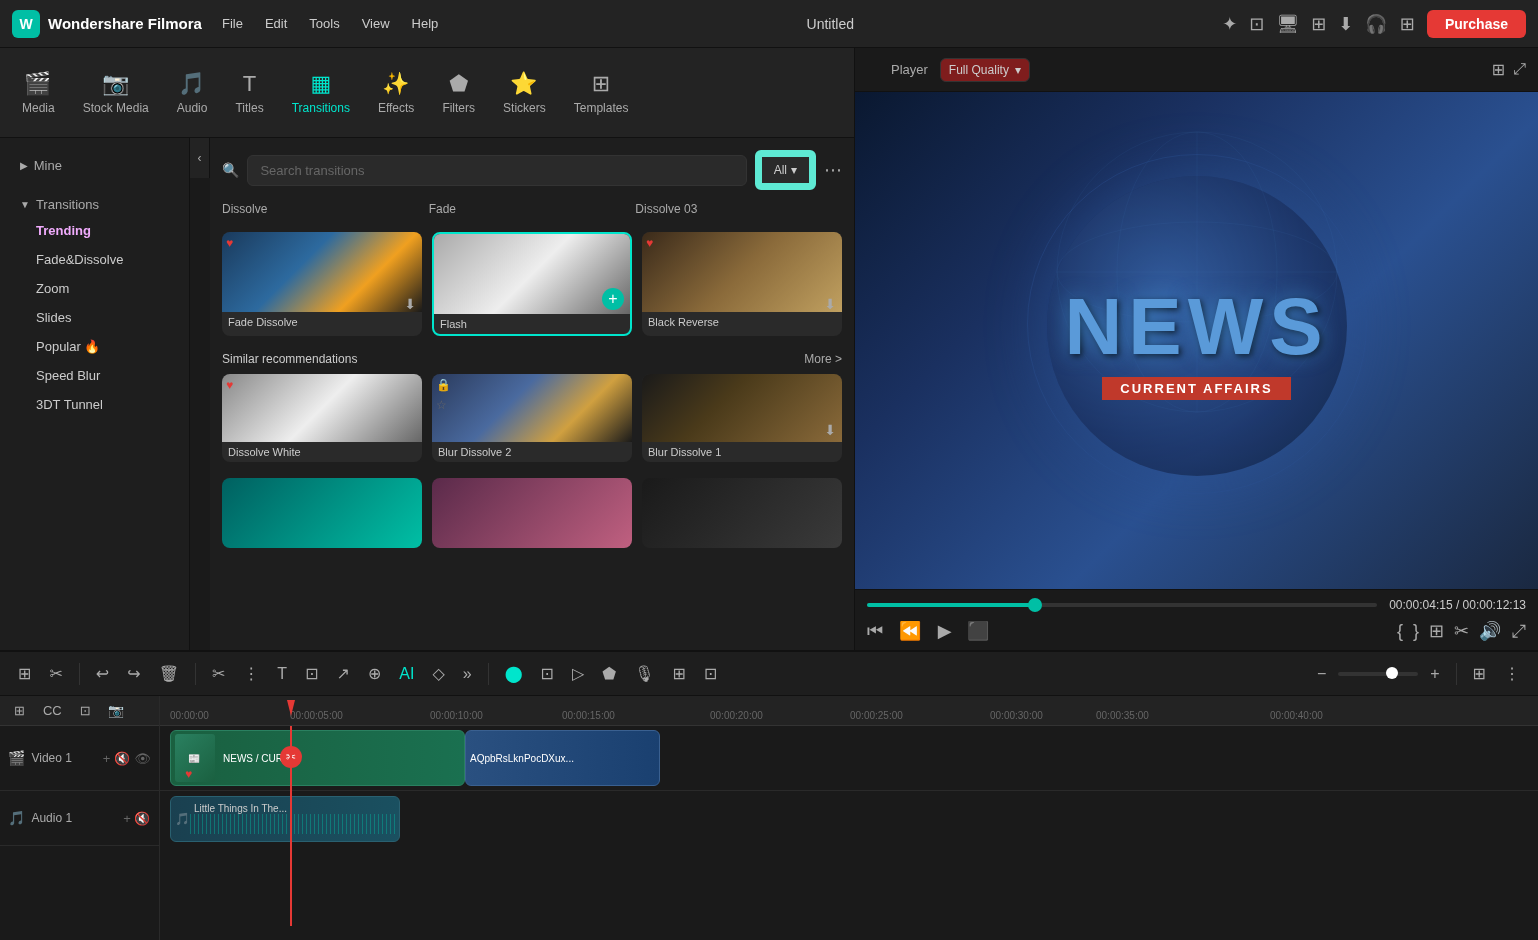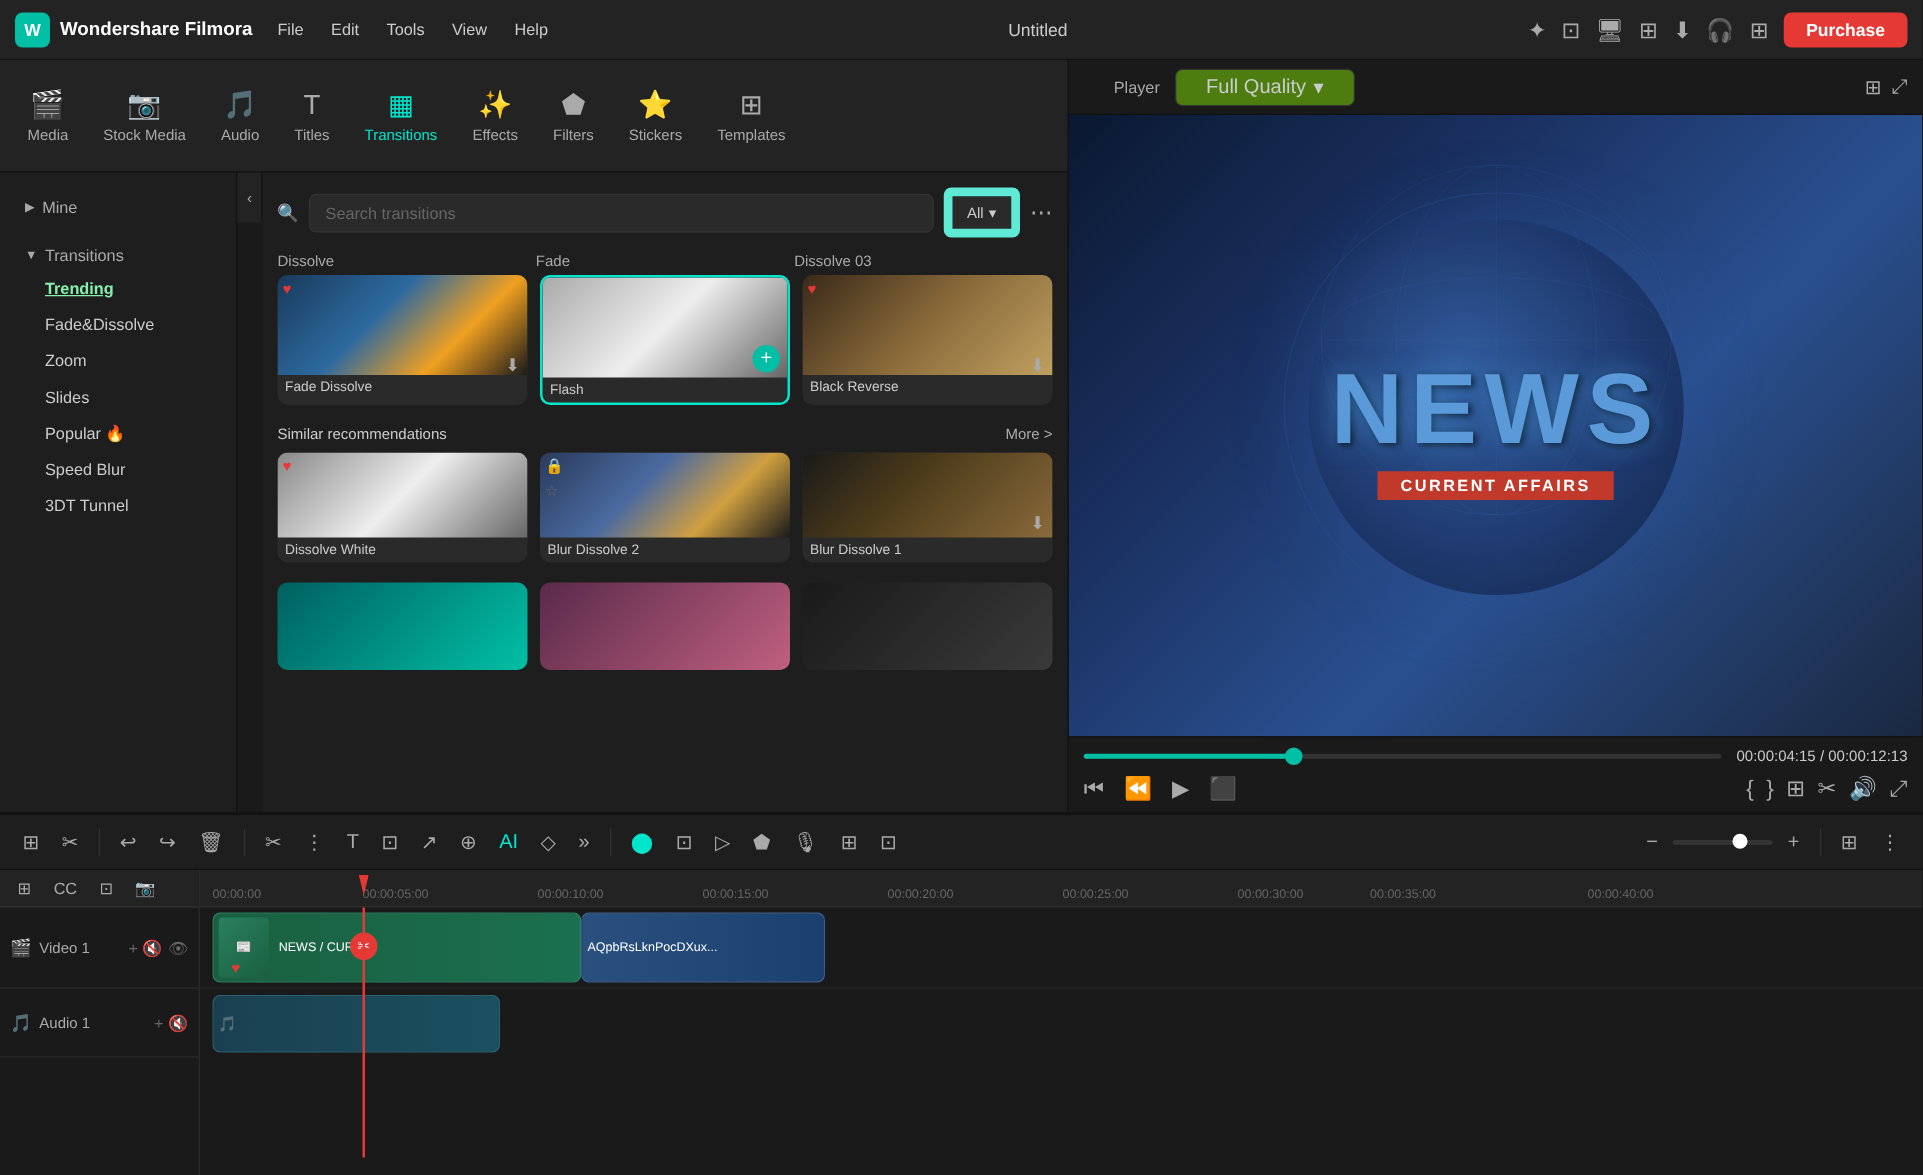--- a/index.html
+++ b/index.html
@@ -30,21 +30,21 @@
 
     
     .panel-body { display: flex; flex: 1; overflow: hidden; }
 
     
     .sidebar { width: 190px; background: #1e1e1e; border-right: 1px solid #111; overflow-y: auto; padding: 8px 0; }
     .sidebar-section { padding: 8px 12px; }
     .sidebar-header { display: flex; align-items: center; gap: 6px; color: #aaa; font-size: 13px; padding: 4px 8px; cursor: pointer; }
     .sidebar-header .arrow { font-size: 10px; }
     .sidebar-item { padding: 7px 24px; font-size: 13px; cursor: pointer; color: #ccc; border-radius: 4px; }
-    .sidebar-item.active { color: #86efac; font-weight: 600; text-decoration: underline; }
+    .sidebar-item.active { color: #f0abfc; font-weight: 600; }
     .sidebar-collapse-arrow { width: 20px; height: 40px; background: #232323; display: flex; align-items: center; justify-content: center; cursor: pointer; color: #aaa; font-size: 12px; border-right: 1px solid #111; }
 
     
     .transitions-content { flex: 1; background: #1e1e1e; overflow-y: auto; padding: 12px; }
     .search-bar { display: flex; align-items: center; gap: 8px; margin-bottom: 12px; }
     .search-input { flex: 1; background: #2a2a2a; border: 1px solid #333; border-radius: 6px; padding: 7px 12px; color: #ccc; font-size: 13px; outline: none; }
     .search-input::placeholder { color: #666; }
     .filter-btn { background: #2a2a2a; border: 7px solid #5eead4; border-radius: 6px; padding: 6px 12px; color: #ccc; font-size: 12px; cursor: pointer; display: flex; align-items: center; gap: 4px; }
     .more-btn { background: transparent; border: none; color: #aaa; font-size: 18px; cursor: pointer; }
     .transition-grid { display: grid; grid-template-columns: repeat(3, 1fr); gap: 10px; margin-bottom: 16px; }
@@ -73,21 +73,21 @@
     .extra-row { display: grid; grid-template-columns: repeat(3, 1fr); gap: 10px; }
     .extra-card { height: 70px; border-radius: 8px; background: #2a2a2a; }
     .extra-card.teal { background: linear-gradient(135deg, #006060 0%, #00bfa5 100%); }
     .extra-card.pink { background: linear-gradient(135deg, #5a2a4a 0%, #c06080 100%); }
     .extra-card.dark { background: linear-gradient(135deg, #1a1a1a 0%, #3a3a3a 100%); }
 
     
     .right-panel { flex: 1; display: flex; flex-direction: column; background: #1a1a1a; }
     .player-bar { display: flex; align-items: center; padding: 0 12px; height: 44px; border-bottom: 1px solid #111; gap: 12px; }
     .player-label { color: #aaa; font-size: 13px; margin-left: 24px; }
-    .quality-select { background: #4d7c0f; border: 1px solid #333; border-radius: 6px; color: #ccc; font-size: 16px; padding: 4px 24px; cursor: pointer; display: flex; align-items: center; gap: 6px; }
+    .quality-select { background: #7f1d1d; border: 1px solid #333; border-radius: 6px; color: #ccc; font-size: 12px; padding: 4px 8px; cursor: pointer; display: flex; align-items: center; gap: 6px; }
     .player-bar-right { margin-left: auto; display: flex; gap: 8px; }
     .player-bar-icon { color: #aaa; font-size: 16px; cursor: pointer; }
 
     .video-preview { flex: 1; background: #111; display: flex; align-items: center; justify-content: center; position: relative; overflow: hidden; }
     .video-bg { width: 100%; height: 100%; background: radial-gradient(ellipse at center, #1a2a4a 0%, #0a1020 100%); display: flex; align-items: center; justify-content: center; position: relative; }
     .news-globe { width: 100%; height: 100%; background: linear-gradient(135deg, #0a1830 0%, #1a3060 30%, #2a5090 60%, #1a2840 100%); display: flex; flex-direction: column; align-items: center; justify-content: center; }
     .news-text { font-size: 72px; font-weight: 900; color: #4a90d9; text-shadow: 2px 2px 8px #000; letter-spacing: 4px; }
     .news-subtext { background: #c0392b; padding: 4px 18px; font-size: 13px; color: #fff; letter-spacing: 2px; font-weight: 600; margin-top: 4px; }
 
     .player-controls { padding: 8px 12px; border-top: 1px solid #111; }
@@ -255,21 +255,21 @@
         <div class="search-bar">
           <span style="color:#666;font-size:14px;">🔍</span>
           <input class="search-input" type="text" placeholder="Search transitions" style="">
           <button class="filter-btn">
             <span>All</span>
             <span>▾</span>
           </button>
           <button class="more-btn">⋯</button>
         </div>
 
-        <div style="display:grid;grid-template-columns:repeat(3,1fr);margin-bottom:0;">
+        <div style="display:grid;grid-template-columns:repeat(3,1fr);margin-bottom:12px;">
           <div style="color:#aaa;font-size:12px;padding-bottom:4px;">Dissolve</div>
           <div style="color:#aaa;font-size:12px;padding-bottom:4px;">Fade</div>
           <div style="color:#aaa;font-size:12px;padding-bottom:4px;">Dissolve 03</div>
         </div>
 
         <div class="transition-grid">
 
           <div class="transition-card">
             <div class="transition-card-preview"></div>
             <span class="card-fav">♥</span>
@@ -490,20 +490,24 @@
         </div>
 
         <div class="clip clip-news2">
           <span class="clip-label" style="padding:4px;">AQpbRsLknPocDXux...</span>
         </div>
       </div>
 
       <div class="audio-track" style="height:55px;position:relative;background:#1a1a1a;">
         <div class="clip-audio">
           <span class="audio-icon">🎵</span>
+          <div style="display:flex;flex-direction:column;flex:1;overflow:hidden;">
+            <span class="audio-label">Little Things In The...</span>
+            <div class="waveform"></div>
+          </div>
         </div>
       </div>
 
       <div class="timeline-add-row">
       </div>
     </div>
   </div>
 </div>
 
 </body></html>

